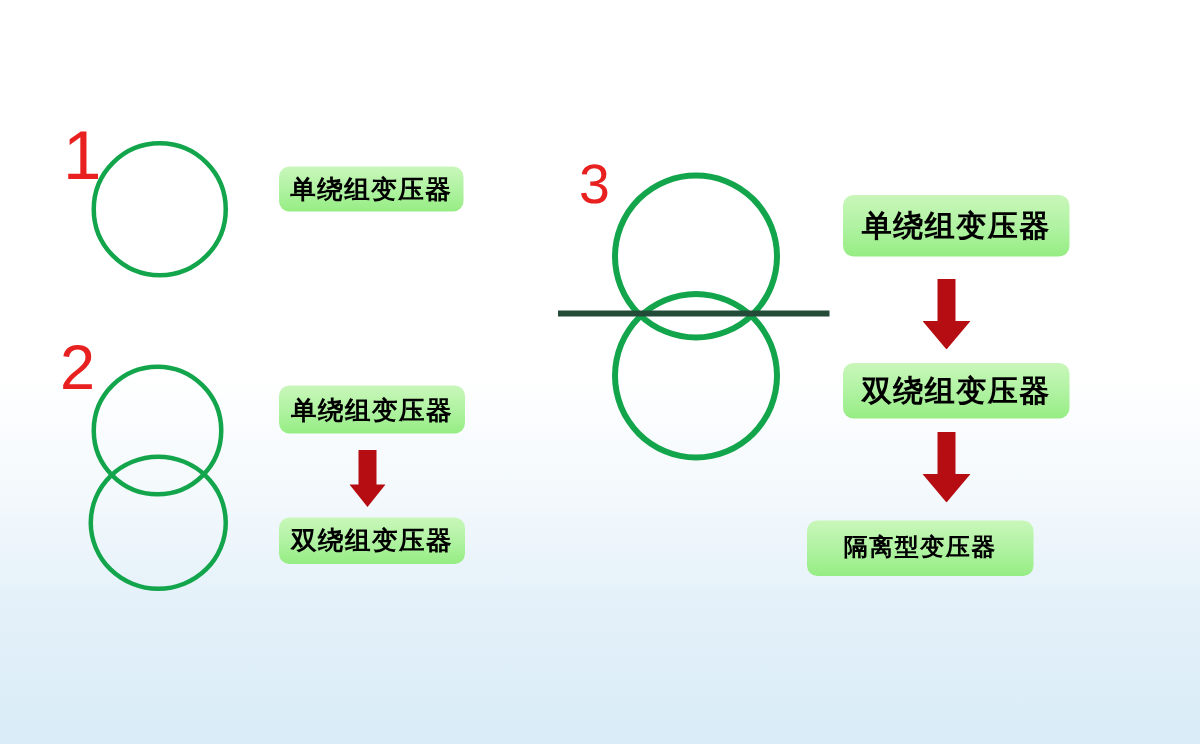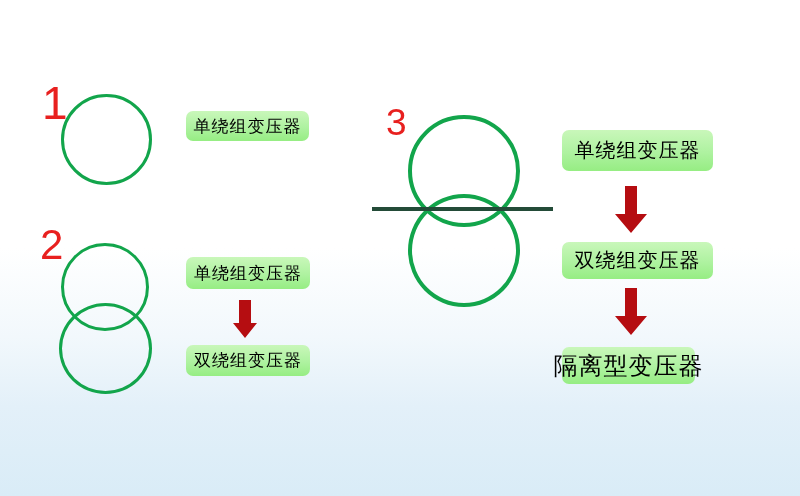--- a/index.html
+++ b/index.html
@@ -36,30 +36,30 @@
     left:372px;top:207px;width:181px;height:4px;
     background:#234b38;
   }
   .label-box{
     position:absolute;
     display:flex;align-items:center;justify-content:center;
     background:linear-gradient(180deg,#c9f7ba 0%,#aef2a0 55%,#96ed83 100%);
     border-radius:7px;
     color:#000;
     font-family:"Liberation Serif","DejaVu Serif",serif;
-    font-weight:normal;
+    font-weight:bold;
     letter-spacing:1px;
     white-space:nowrap;
   }
   .b1 {left:186px;top:111px;width:123px;height:30px;font-size:17px;}
   .b2a{left:186px;top:257px;width:124px;height:32px;font-size:17px;}
   .b2b{left:186px;top:345px;width:124px;height:31px;font-size:17px;}
   .b3a{left:562px;top:130px;width:151px;height:41px;font-size:20px;}
   .b3b{left:562px;top:242px;width:151px;height:37px;font-size:20px;}
-  .b3c{left:562px;top:347px;width:133px;height:37px;font-size:24px;}
+  .b3c{left:538px;top:347px;width:151px;height:37px;font-size:16px;}
   .arrow{position:absolute;line-height:0;}
   .a2 {left:233px;top:300px;}
   .a3a{left:615px;top:186px;}
   .a3b{left:615px;top:288px;}
   .arrow svg{display:block;}
   .arrow polygon{fill:#b50d11;}
 </style>
 </head>
 <body>
 

